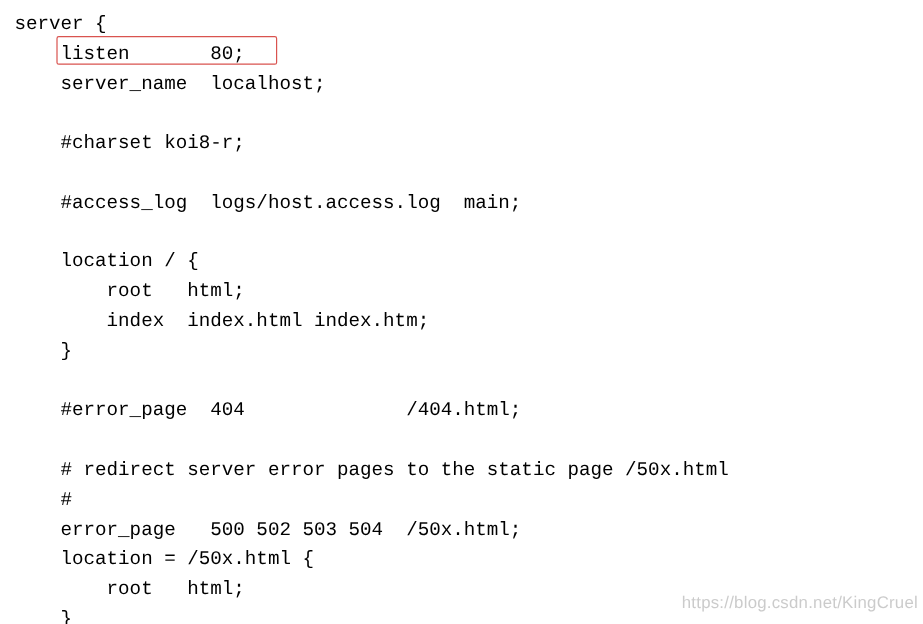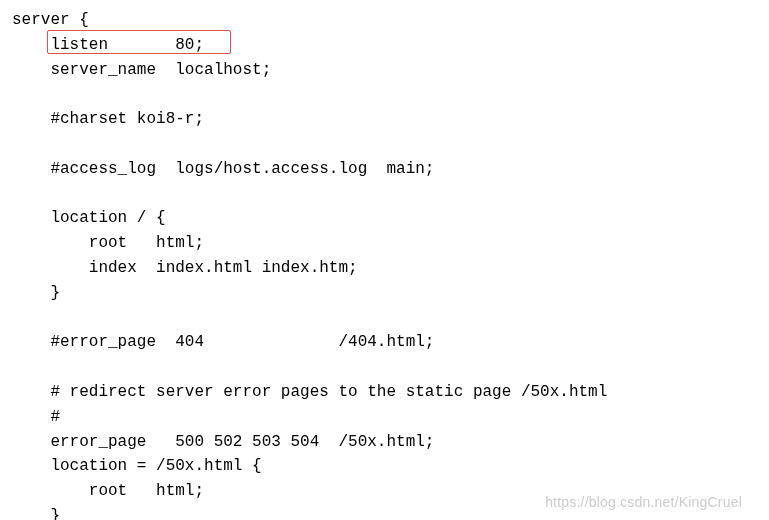--- a/index.html
+++ b/index.html
@@ -25,21 +25,21 @@
   }
   .highlight-box {
     position: absolute;
     border: 1px solid #d9534f;
     border-radius: 2px;
     pointer-events: none;
   }
   .watermark {
     position: absolute;
     bottom: 6px;
-    right: 27px;
+    right: 4px;
     font-family: Arial, sans-serif;
     font-size: 14px;
     color: rgba(160,160,160,0.55);
     letter-spacing: 0.2px;
   }
 </style>
 </head>
 <body>
 
 <pre><span class="highlight-box" style="top:30px; left:47px; width:182px; height:22px;"></span><span id="code-block">server {

